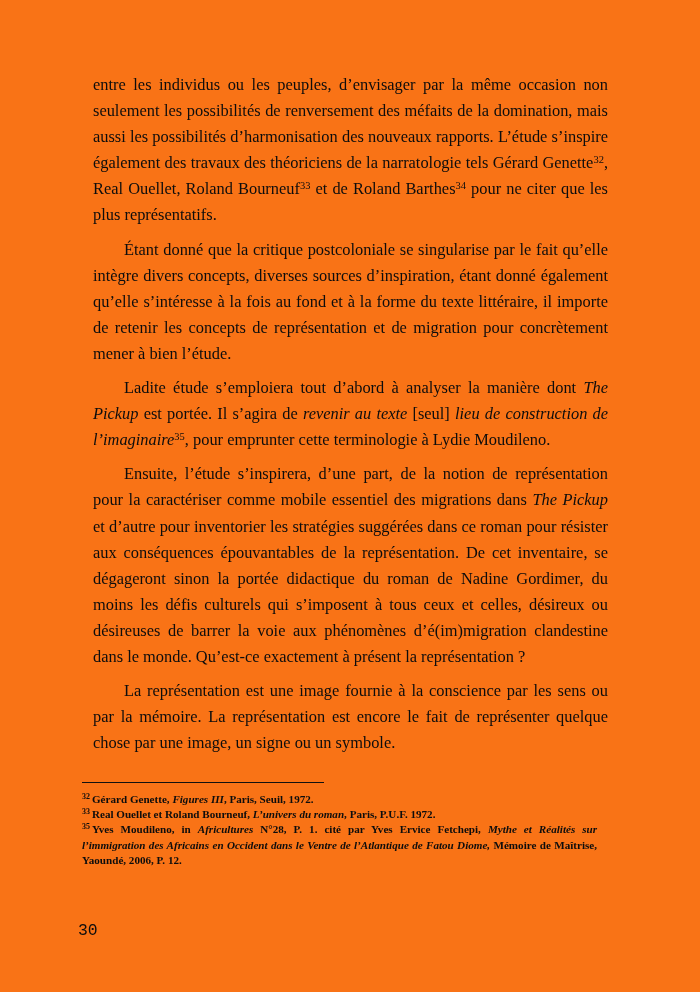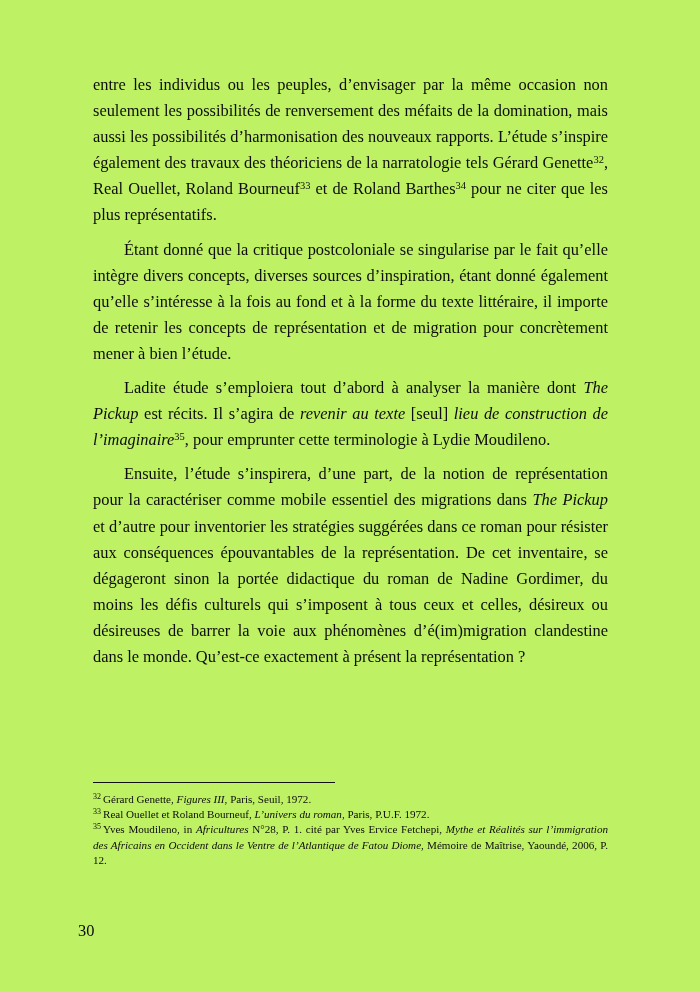--- a/index.html
+++ b/index.html
@@ -17,21 +17,21 @@
     color: #0d0d0d;
     -webkit-font-smoothing: antialiased;
   }
 
   .page {
     position: absolute;
     left: 0;
     top: 0;
     width: 700px;
     height: 992px;
-    background: #bef264;
+    background: #f97316;
   }
 
   
   .body-col {
     position: absolute;
     left: 93px;
     top: 72px;
     width: 515px;
   }
 
@@ -56,23 +56,24 @@
   sup.fnref {
     font-size: 0.64em;
     line-height: 0;
     vertical-align: 0.52em;
     font-style: normal;
   }
 
   
   .footnote-zone {
     position: absolute;
-    left: 93px;
+    left: 82px;
     top: 782px;
     width: 515px;
+    font-weight: bold;
   }
   .fn-rule {
     width: 242px;
     height: 0;
     border-top: 1.6px solid #111111;
     margin: 0 0 9px 0;
   }
   .fn {
     margin: 0;
     font-size: 11.1px;
@@ -89,32 +90,34 @@
   }
 
   
   .folio {
     position: absolute;
     left: 78px;
     top: 921px;
     font-size: 16.4px;
     line-height: 20px;
     color: #0d0d0d;
+    font-family: Liberation Mono, monospace;
   }
 </style>
 </head>
 <body>
 
 <div class="page">
 
   <div class="body-col">
       <p class="para"><span>entre les individus ou les peuples, d’envisager par la même occasion non seulement les possibilités de renversement des méfaits de la domination, mais aussi les possibilités d’harmonisation des nouveaux rapports. L’étude s’inspire également des travaux des théoriciens de la narratologie tels Gérard Genette</span><sup class="fnref">32</sup><span>, Real Ouellet, Roland Bourneuf</span><sup class="fnref">33</sup><span> et de Roland Barthes</span><sup class="fnref">34</sup><span> pour ne citer que les plus représentatifs.</span></p>
       <p class="para indent"><span>Étant donné que la critique postcoloniale se singularise par le fait qu’elle intègre divers concepts, diverses sources d’inspiration, étant donné également qu’elle s’intéresse à la fois au fond et à la forme du texte littéraire, il importe de retenir les concepts de représentation et de migration pour concrètement mener à bien l’étude.</span></p>
-      <p class="para indent"><span>Ladite étude s’emploiera tout d’abord à analyser la manière dont </span><span class="it">The Pickup</span><span> est récits. Il s’agira de </span><span class="it">revenir au texte</span><span> [seul] </span><span class="it">lieu de construction de l’imaginaire</span><sup class="fnref">35</sup><span>, pour emprunter cette terminologie à Lydie Moudileno.</span></p>
+      <p class="para indent"><span>Ladite étude s’emploiera tout d’abord à analyser la manière dont </span><span class="it">The Pickup</span><span> est portée. Il s’agira de </span><span class="it">revenir au texte</span><span> [seul] </span><span class="it">lieu de construction de l’imaginaire</span><sup class="fnref">35</sup><span>, pour emprunter cette terminologie à Lydie Moudileno.</span></p>
       <p class="para indent"><span>Ensuite, l’étude s’inspirera, d’une part, de la notion de représentation pour la caractériser comme mobile essentiel des migrations dans </span><span class="it">The Pickup</span><span> et d’autre pour inventorier les stratégies suggérées dans ce roman pour résister aux conséquences épouvantables de la représentation. De cet inventaire, se dégageront sinon la portée didactique du roman de Nadine Gordimer, du moins les défis culturels qui s’imposent à tous ceux et celles, désireux ou désireuses de barrer la voie aux phénomènes d’é(im)migration clandestine dans le monde. Qu’est-ce exactement à présent la représentation ?</span></p>
+      <p class="para indent"><span>La représentation est une image fournie à la conscience par les sens ou par la mémoire. La représentation est encore le fait de représenter quelque chose par une image, un signe ou un symbole.</span></p>
     </div>
 
   <div class="footnote-zone">
     <div class="fn-rule"></div>
     <div class="fn-list">
         <p class="fn"><sup class="fnnum">32</sup><span>Gérard Genette, </span><span class="it">Figures III</span><span>, Paris, Seuil, 1972.</span></p>
         <p class="fn"><sup class="fnnum">33</sup><span>Real Ouellet et Roland Bourneuf, </span><span class="it">L’univers du roman</span><span>, Paris, P.U.F. 1972.</span></p>
         <p class="fn"><sup class="fnnum">35</sup><span>Yves Moudileno, in </span><span class="it">Africultures</span><span> N°28, P. 1. cité par Yves Ervice Fetchepi, </span><span class="it">Mythe et Réalités sur l’immigration des Africains en Occident dans le Ventre de l’Atlantique de Fatou Diome,</span><span> Mémoire de Maîtrise, Yaoundé, 2006, P. 12.</span></p>
       </div>
   </div>

